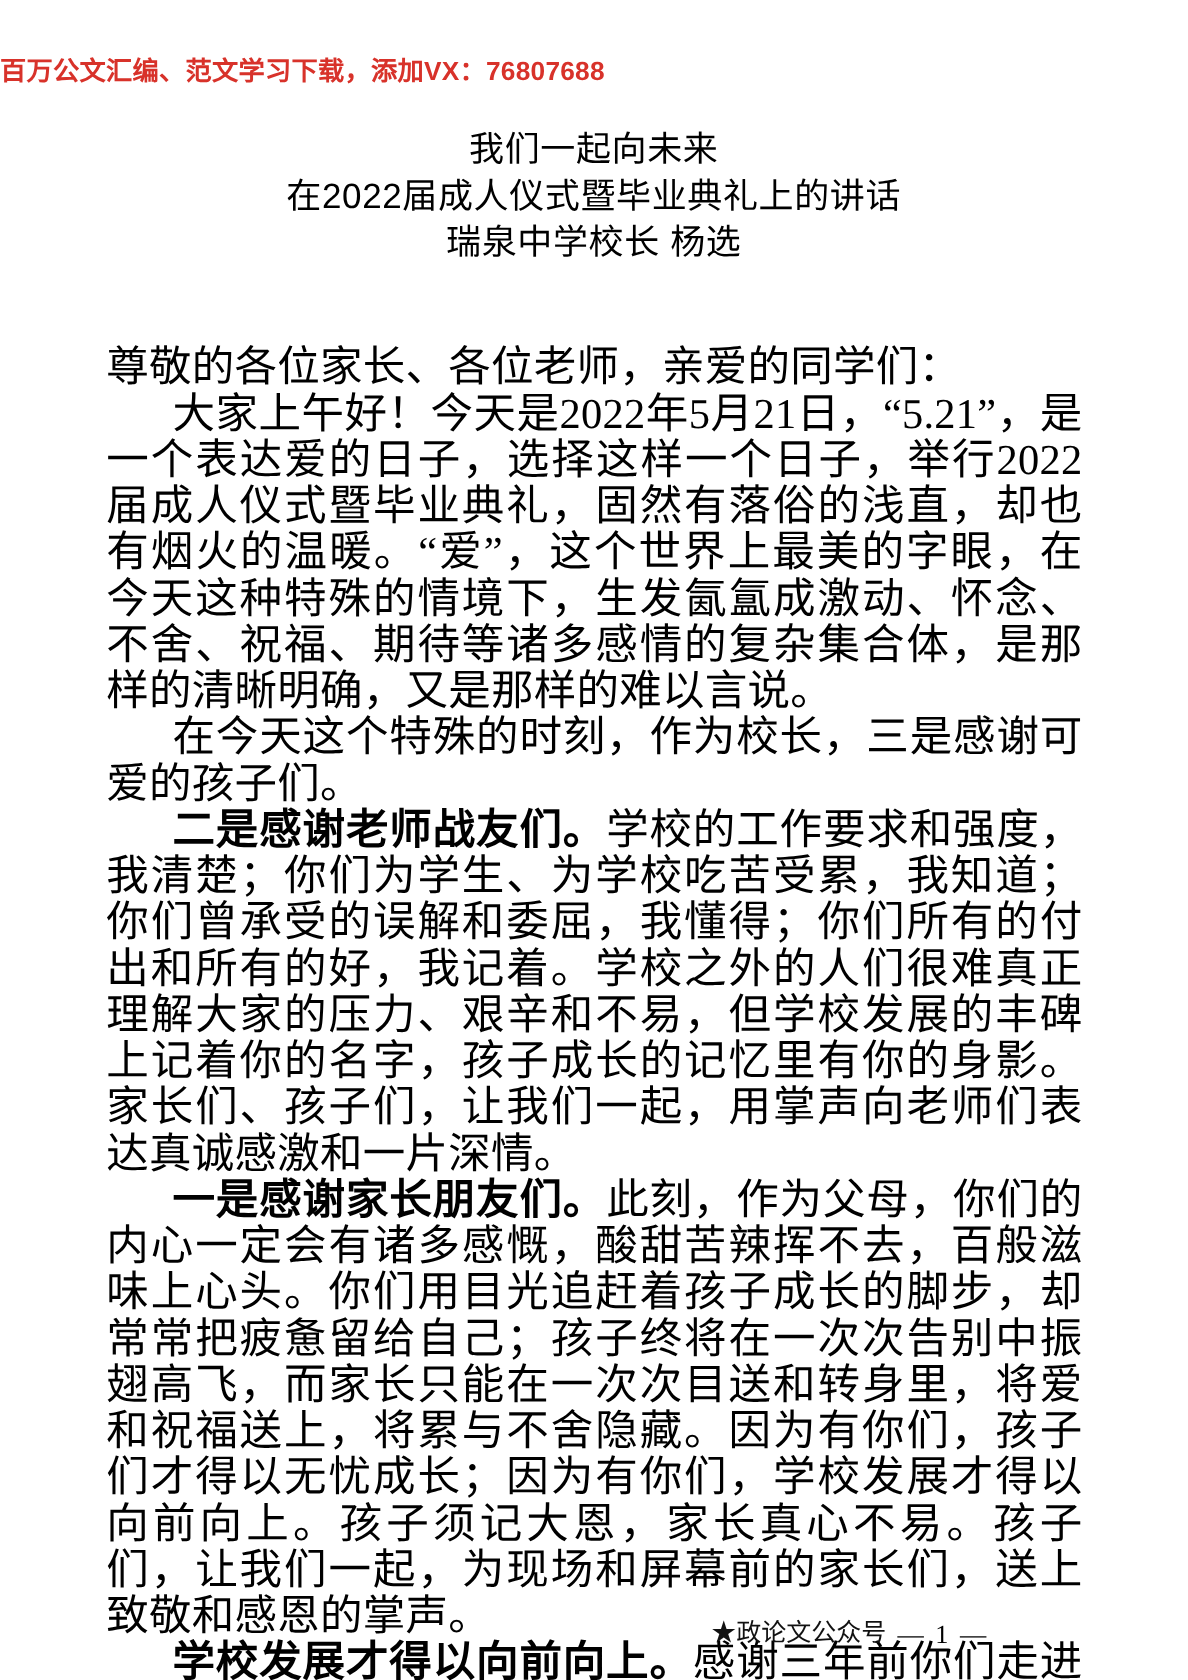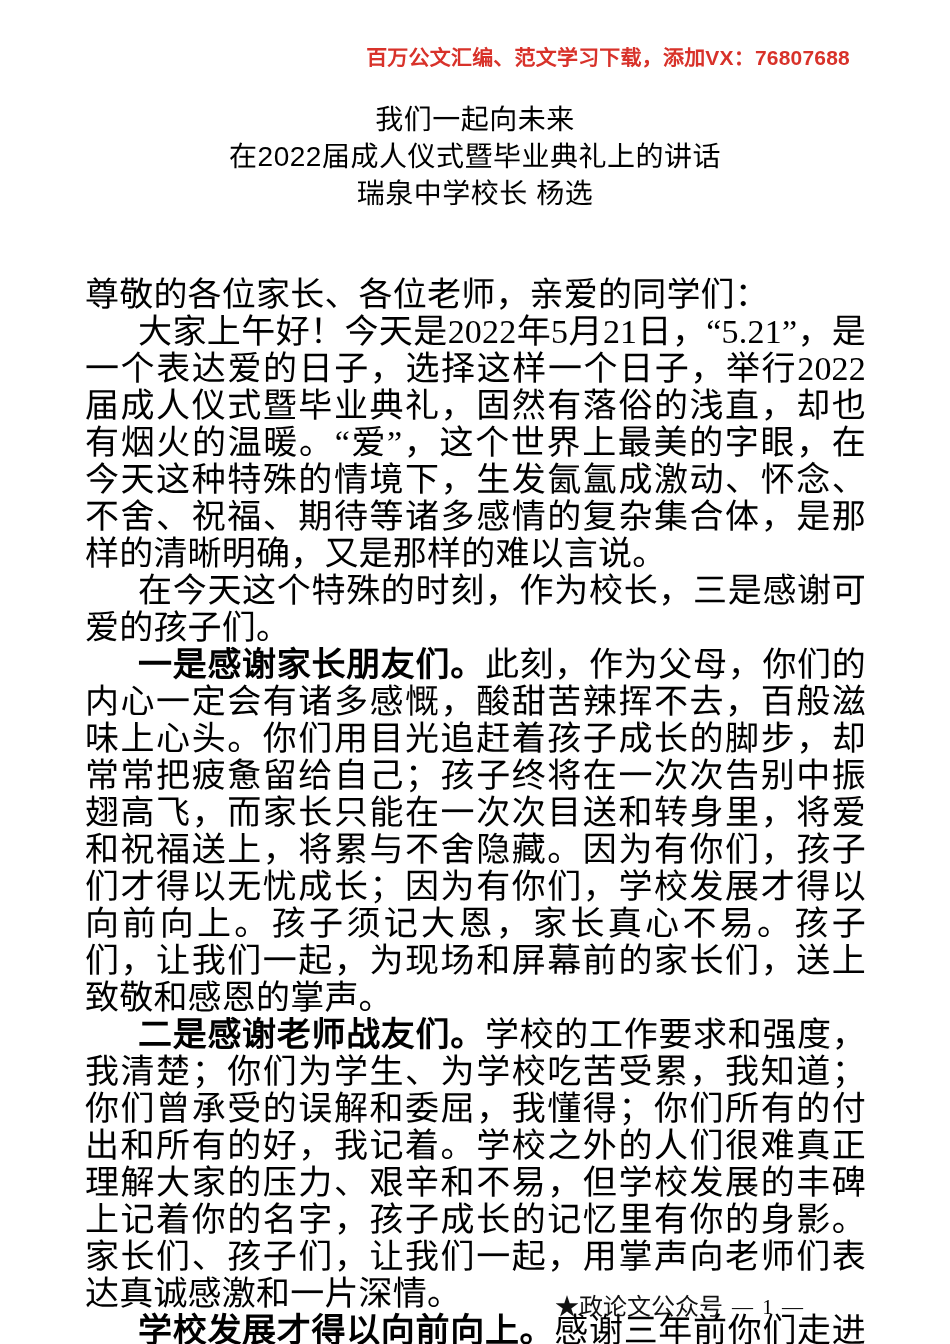--- a/index.html
+++ b/index.html
@@ -23,21 +23,21 @@
     height: 1344px;
     box-sizing: border-box;
   }
 
   
   .banner {
     position: absolute;
     left: 0;
     top: 44px;
     width: 850px;
-    text-align: right;
+    text-align: left;
     font-size: 21px;
     line-height: 28px;
     font-weight: 700;
     letter-spacing: 0.2px;
     white-space: nowrap;
   }
 
   
   .title-block {
     position: absolute;
@@ -87,21 +87,21 @@
     font-size: 0;
     white-space: nowrap;
   }
   .footer-inner {
     display: inline-block;
     position: relative;
     left: 205px;
   }
   .footer-mark {
     font-family: "Liberation Serif", "DejaVu Serif", serif;
-    font-size: 24px;
+    font-size: 20px;
     line-height: 26px;
     vertical-align: middle;
     color: #111111;
   }
   .footer-page {
     font-family: "Liberation Serif", "DejaVu Serif", serif;
     font-size: 21px;
     line-height: 26px;
     vertical-align: middle;
     color: #000000;
@@ -128,25 +128,25 @@
 
     <p class="para indent">
       <span>大家上午好！今天是2022年5月21日，“5.21”，是一个表达爱的日子，选择这样一个日子，举行2022届成人仪式暨毕业典礼，固然有落俗的浅直，却也有烟火的温暖。“爱”，这个世界上最美的字眼，在今天这种特殊的情境下，生发氤氲成激动、怀念、不舍、祝福、期待等诸多感情的复杂集合体，是那样的清晰明确，又是那样的难以言说。</span>
     </p>
 
     <p class="para indent">
       <span>在今天这个特殊的时刻，作为校长，三是感谢可爱的孩子们。</span>
     </p>
 
     <p class="para indent">
-      <span class="lead">一是感谢家长朋友们。</span><span>此刻，作为父母，你们的内心一定会有诸多感慨，酸甜苦辣挥不去，百般滋味上心头。你们用目光追赶着孩子成长的脚步，却常常把疲惫留给自己；孩子终将在一次次告别中振翅高飞，而家长只能在一次次目送和转身里，将爱和祝福送上，将累与不舍隐藏。因为有你们，孩子们才得以无忧成长；因为有你们，学校发展才得以向前向上。孩子须记大恩，家长真心不易。孩子们，让我们一起，为现场和屏幕前的家长们，送上致敬和感恩的掌声。</span>
+      <span class="lead">二是感谢老师战友们。</span><span>学校的工作要求和强度，我清楚；你们为学生、为学校吃苦受累，我知道；你们曾承受的误解和委屈，我懂得；你们所有的付出和所有的好，我记着。学校之外的人们很难真正理解大家的压力、艰辛和不易，但学校发展的丰碑上记着你的名字，孩子成长的记忆里有你的身影。家长们、孩子们，让我们一起，用掌声向老师们表达真诚感激和一片深情。</span>
     </p>
 
     <p class="para indent">
-      <span class="lead">二是感谢老师战友们。</span><span>学校的工作要求和强度，我清楚；你们为学生、为学校吃苦受累，我知道；你们曾承受的误解和委屈，我懂得；你们所有的付出和所有的好，我记着。学校之外的人们很难真正理解大家的压力、艰辛和不易，但学校发展的丰碑上记着你的名字，孩子成长的记忆里有你的身影。家长们、孩子们，让我们一起，用掌声向老师们表达真诚感激和一片深情。</span>
+      <span class="lead">一是感谢家长朋友们。</span><span>此刻，作为父母，你们的内心一定会有诸多感慨，酸甜苦辣挥不去，百般滋味上心头。你们用目光追赶着孩子成长的脚步，却常常把疲惫留给自己；孩子终将在一次次告别中振翅高飞，而家长只能在一次次目送和转身里，将爱和祝福送上，将累与不舍隐藏。因为有你们，孩子们才得以无忧成长；因为有你们，学校发展才得以向前向上。孩子须记大恩，家长真心不易。孩子们，让我们一起，为现场和屏幕前的家长们，送上致敬和感恩的掌声。</span>
     </p>
 
     <p class="para indent">
       <span class="lead">学校发展才得以向前向上。</span><span>感谢三年前你们走进了瑞泉，让我们有了这一场美好的相遇、相识和相处，让老师们有机会走进你们生命中这段最美的时光。800人的“东方红”舞蹈，至今想来仍让人血脉偾张；军训场上的“特战队员”，飒爽英姿奏响了青春的狂想；阳光课间的班级集体舞，欢乐张扬秀出年青人该有的模样；拔河赛时的咬牙坚持，又彰显出团队和团结的力量。教室里勤奋专注、楼道间琅琅书声、趣味运动时的开心笑脸，同过中秋时嘴角的小块月饼……太多的场景，太深的感情。你们给老师留下了那么多美好的回忆，</span>
     </p>
 
   </div>
 
   <div class="footer">
     <span class="footer-inner">

